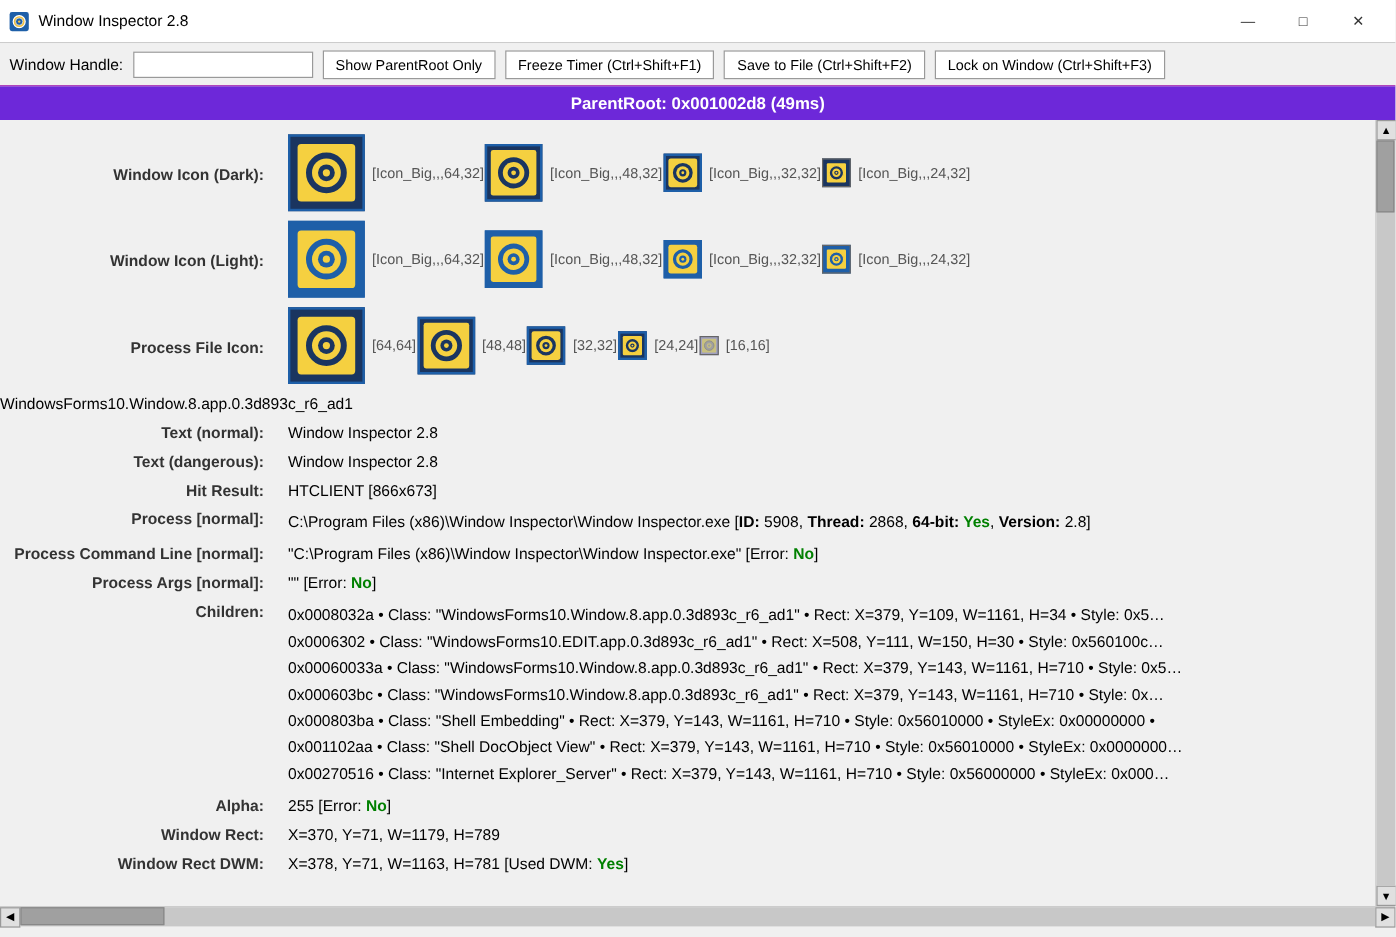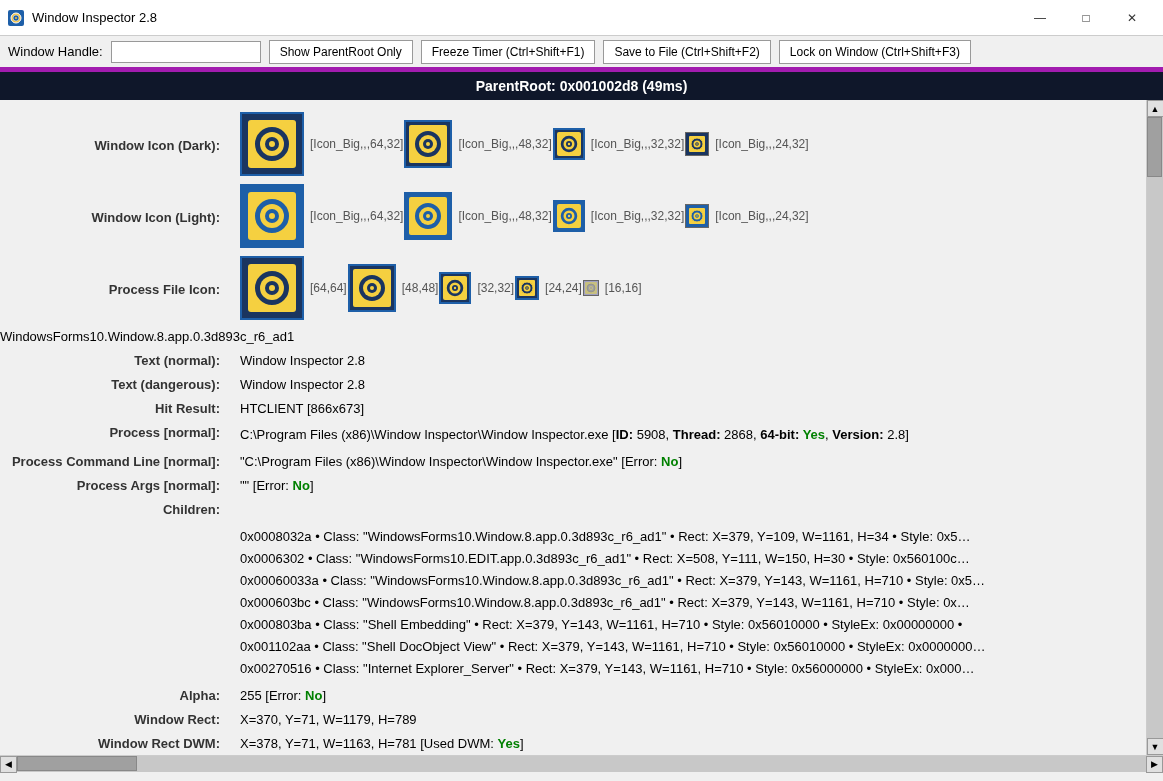--- a/index.html
+++ b/index.html
@@ -53,21 +53,21 @@
     }
 
     
     .toolbar {
       background: #f0f0f0;
       height: 36px;
       display: flex;
       align-items: center;
       padding: 0 8px;
       gap: 8px;
-      border-bottom: 5px solid #a21caf;
+      border-bottom: 1px solid #a21caf;
     }
     .toolbar-label {
       font-size: 13px;
       color: #000;
     }
     .toolbar-input {
       width: 150px;
       height: 22px;
       border: 1px solid #999;
       background: #fff;
@@ -79,21 +79,21 @@
       padding: 0 10px;
       border: 1px solid #999;
       background: #fff;
       cursor: pointer;
       font-size: 12px;
       color: #000;
     }
 
     
     .header-banner {
-      background: #0f172a;
+      background: #6d28d9;
       color: #fff;
       text-align: center;
       padding: 6px 0;
       font-size: 14px;
       font-weight: bold;
     }
 
     
     .scroll-container {
       display: flex;
@@ -227,21 +227,21 @@
       width: 120px;
       height: 15px;
       background: #a0a0a0;
       position: absolute;
       left: 0;
       top: 0;
       border: 1px solid #888;
     }
 
     .process-inline { line-height: 1.6; }
-    .children-block { line-height: 1.7; margin-top: 24px; }
+    .children-block { line-height: 1.7; }
   </style>
 </head>
 <body>
 
 <div class="title-bar">
   <div class="title-bar-left">
     <div class="title-bar-icon">
       <svg width="12" height="12" viewBox="0 0 12 12">
         <circle cx="6" cy="6" r="5" fill="#f0c040" stroke="#fff" stroke-width="1"></circle>
         <circle cx="6" cy="6" r="3" fill="#1e5fa8" stroke="#fff" stroke-width="0.5"></circle>

